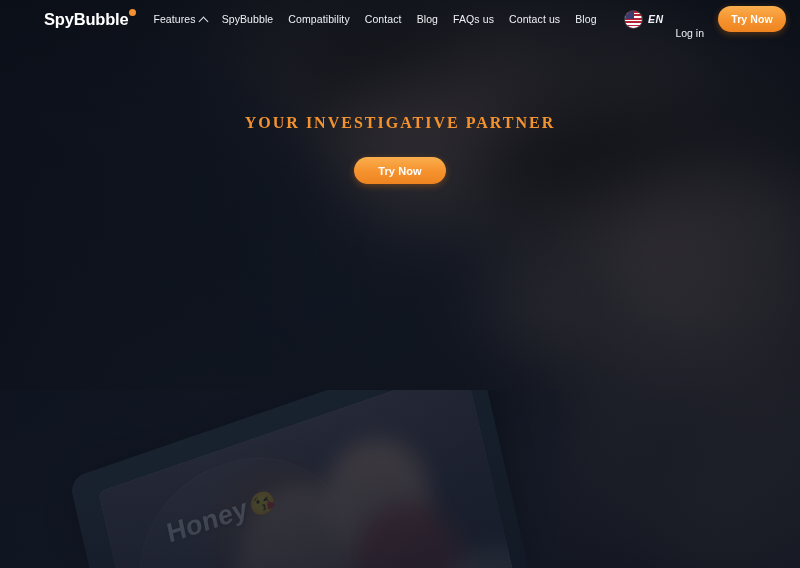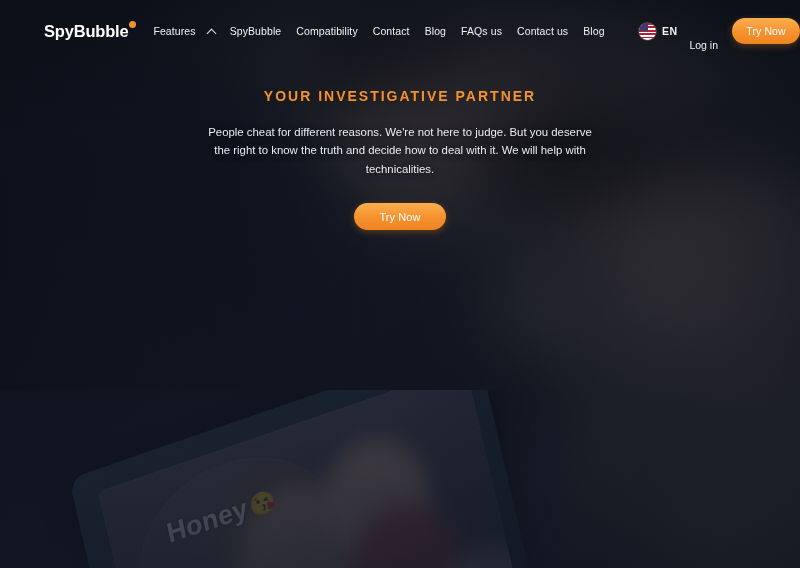--- a/index.html
+++ b/index.html
@@ -149,27 +149,27 @@
     position: absolute;
     inset: 0;
     background: linear-gradient(180deg, rgba(18,24,38,.30) 0%, rgba(18,24,38,.62) 100%);
     pointer-events: none;
     z-index: 3;
   }
 
   
   .navbar {
     position: absolute;
-    left: 0; top: 12px;
+    left: 0; top: 0;
     width: 800px;
     height: 38px;
     display: flex;
     align-items: center;
     z-index: 10;
-    padding: 0 0 0 44px;
+    padding: 0 14px 0 44px;
   }
   .logo {
     position: relative;
     font-size: 16.5px;
     font-weight: 700;
     color: #ffffff;
     letter-spacing: -.2px;
     white-space: nowrap;
     cursor: pointer;
   }
@@ -188,21 +188,21 @@
     margin-left: 25px;
     white-space: nowrap;
   }
   .nav-link {
     font-size: 10.5px;
     color: #eef1f6;
     letter-spacing: .1px;
     cursor: pointer;
     display: inline-flex;
     align-items: center;
-    gap: 12px;
+    gap: 4px;
   }
   .chev {
     display: inline-block;
     width: 7px; height: 7px;
     border-left: 1.3px solid #dfe4ec;
     border-top: 1.3px solid #dfe4ec;
     transform: rotate(45deg);
     position: relative;
     top: 2px;
   }
@@ -213,20 +213,21 @@
     align-items: center;
     gap: 12px;
     white-space: nowrap;
   }
 
   .lang {
     display: flex;
     align-items: center;
     gap: 6px;
     cursor: pointer;
+    font-style: italic;
   }
   .flag {
     width: 17px; height: 17px;
     border-radius: 50%;
     overflow: hidden;
     position: relative;
     background: #b22234;
     box-shadow: 0 0 0 1px rgba(255,255,255,.18);
     flex: none;
   }
@@ -259,21 +260,21 @@
   }
 
   .btn-orange {
     display: inline-flex;
     align-items: center;
     justify-content: center;
     border: none;
     cursor: pointer;
     color: #ffffff;
     font-family: "Liberation Sans", sans-serif;
-    font-weight: 400;
+    font-weight: 700;
     background: linear-gradient(180deg, #fbae4e 0%, #f5932f 52%, #ef8420 100%);
     border-radius: 999px;
     box-shadow: 0 2px 7px rgba(220,120,20,.35);
     text-align: right;
   }
   .btn-nav {
     width: 68px; height: 26px;
     font-size: 10.5px;
     letter-spacing: .1px;
   }
@@ -285,26 +286,27 @@
     width: 800px; height: 568px;
     z-index: 5;
     display: flex;
     flex-direction: column;
     align-items: center;
     pointer-events: none;
   }
   .hero > * { pointer-events: auto; }
 
   .eyebrow {
-    margin-top: 88px;
-    font-size: 14px;
+    margin-top: 114px;
+    font-size: 16px;
     font-weight: 700;
     letter-spacing: 2.0px;
     color: #f3922e;
     text-transform: uppercase;
+    font-family: Liberation Serif, serif;
   }
   .hero-title {
     margin-top: 9px;
     font-size: 41px;
     font-weight: 700;
     color: #ffffff;
     letter-spacing: -.6px;
     line-height: 1.05;
     text-shadow: 0 2px 14px rgba(0,0,0,.45);
     white-space: nowrap;
@@ -405,17 +407,16 @@
         <span class="lang-label">EN</span>
       </div>
       <span class="login">Log in</span>
       <button class="btn-orange btn-nav">Try Now</button>
     </div>
 
   </nav>
 
   <section class="hero">
     <div class="eyebrow">YOUR INVESTIGATIVE PARTNER</div>
-    <p class="hero-sub">People cheat for different reasons. We're not here to judge. But you deserve the right to know the truth and decide how to deal with it. We will help with technicalities.</p>
     <button class="btn-orange btn-hero">Try Now</button>
   </section>
 
 </div>
 
 </body></html>

